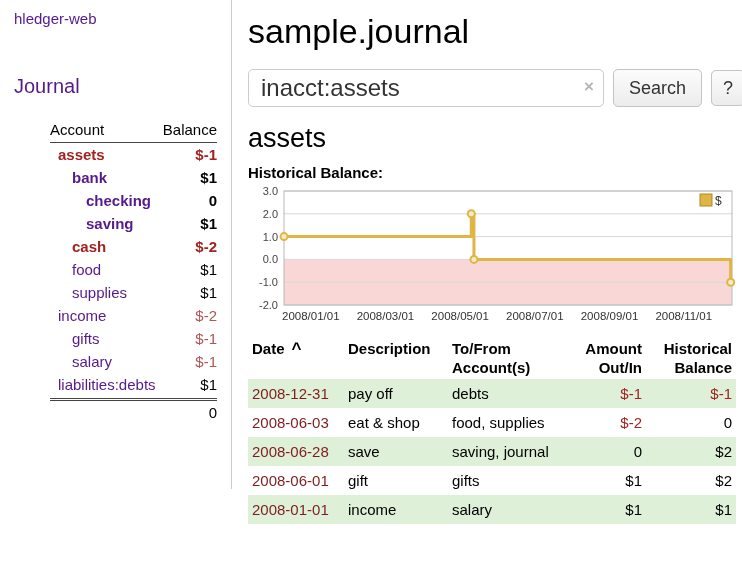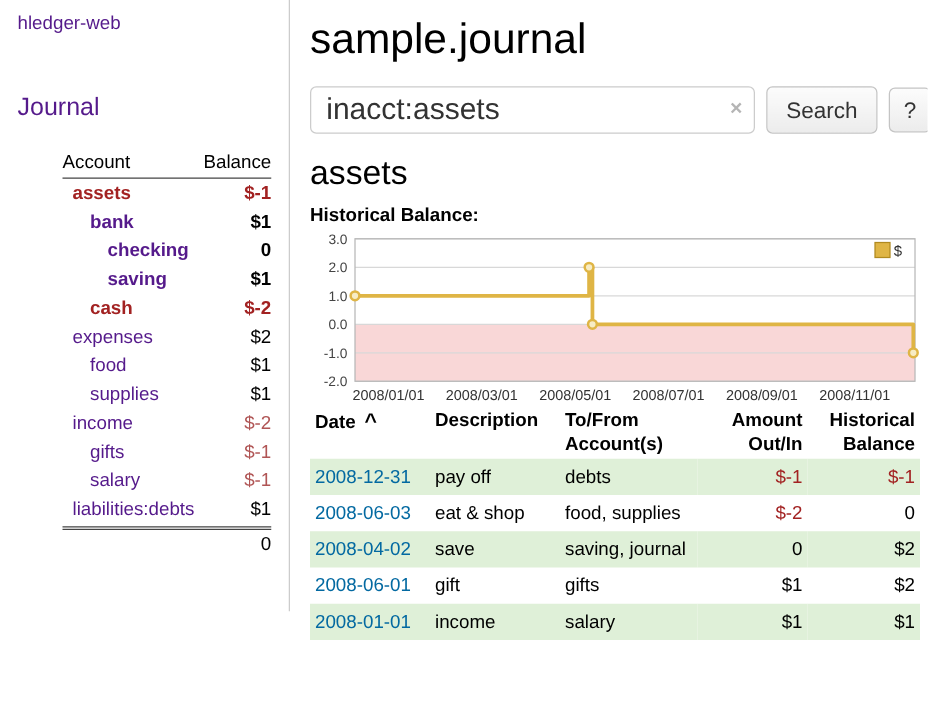--- a/index.html
+++ b/index.html
@@ -43,28 +43,28 @@
   .btn { height:38px; padding:0 15px; font-size:18px; color:#333;
     background:linear-gradient(#fcfcfc,#ececec); border:1px solid #c4c4c4;
     border-radius:5px; font-family:inherit; cursor:pointer; }
   .btn-help { height:36px; padding:0 11px; }
   h2.section { font-size:27px; font-weight:400; margin:16px 0 10px 0; }
   .chart-label { font-size:15px; font-weight:bold; margin:4px 0 2px 0; }
   .chart svg { display:block; }
   .chart text { font-family:"Liberation Sans","DejaVu Sans",sans-serif; }
 
   
-  table.register { border-collapse:collapse; font-size:15px;
+  table.register { border-collapse:collapse; margin-top:12px; font-size:15px;
     width:488px; table-layout:fixed; }
   .register th { text-align:left; vertical-align:top; font-weight:bold;
     padding:2px 4px; line-height:19px; }
   .register th.r, .register td.r { text-align:right; }
   .register td { vertical-align:top; padding:5px 4px; line-height:19px; }
   tr.green { background:#dff0d8; }
-  a.date { color:#0369a1; text-decoration:none; }
+  a.date { color:#7f1d1d; text-decoration:none; }
   .sort { font-weight:bold; font-size:17px; margin-left:7px; }
 </style>
 </head>
 <body>
 
 <div class="app">
 
   <aside class="sidebar">
     <a class="brand purp">hledger-web</a>
     <a class="nav-journal purp">Journal</a>
@@ -87,24 +87,20 @@
         <a class="aname purp b">checking</a>
         <span class="b">0</span>
       </div>
       <div class="arow lvl2">
         <a class="aname purp b">saving</a>
         <span class="b">$1</span>
       </div>
       <div class="arow lvl1">
         <a class="aname neg b">cash</a>
         <span class="neg b">$-2</span>
-      </div>
-      <div class="arow lvl0">
-        <a class="aname purp">expenses</a>
-        <span>$2</span>
       </div>
       <div class="arow lvl1">
         <a class="aname purp">food</a>
         <span>$1</span>
       </div>
       <div class="arow lvl1">
         <a class="aname purp">supplies</a>
         <span>$1</span>
       </div>
       <div class="arow lvl0">
@@ -212,21 +208,21 @@
           <td class="r neg">$-1</td>
         </tr>
         <tr>
           <td><a class="date">2008-06-03</a></td>
           <td>eat &amp; shop</td>
           <td>food, supplies</td>
           <td class="r neg">$-2</td>
           <td class="r">0</td>
         </tr>
         <tr class="green">
-          <td><a class="date">2008-04-02</a></td>
+          <td><a class="date">2008-06-28</a></td>
           <td>save</td>
           <td>saving, journal</td>
           <td class="r">0</td>
           <td class="r">$2</td>
         </tr>
         <tr>
           <td><a class="date">2008-06-01</a></td>
           <td>gift</td>
           <td>gifts</td>
           <td class="r">$1</td>

